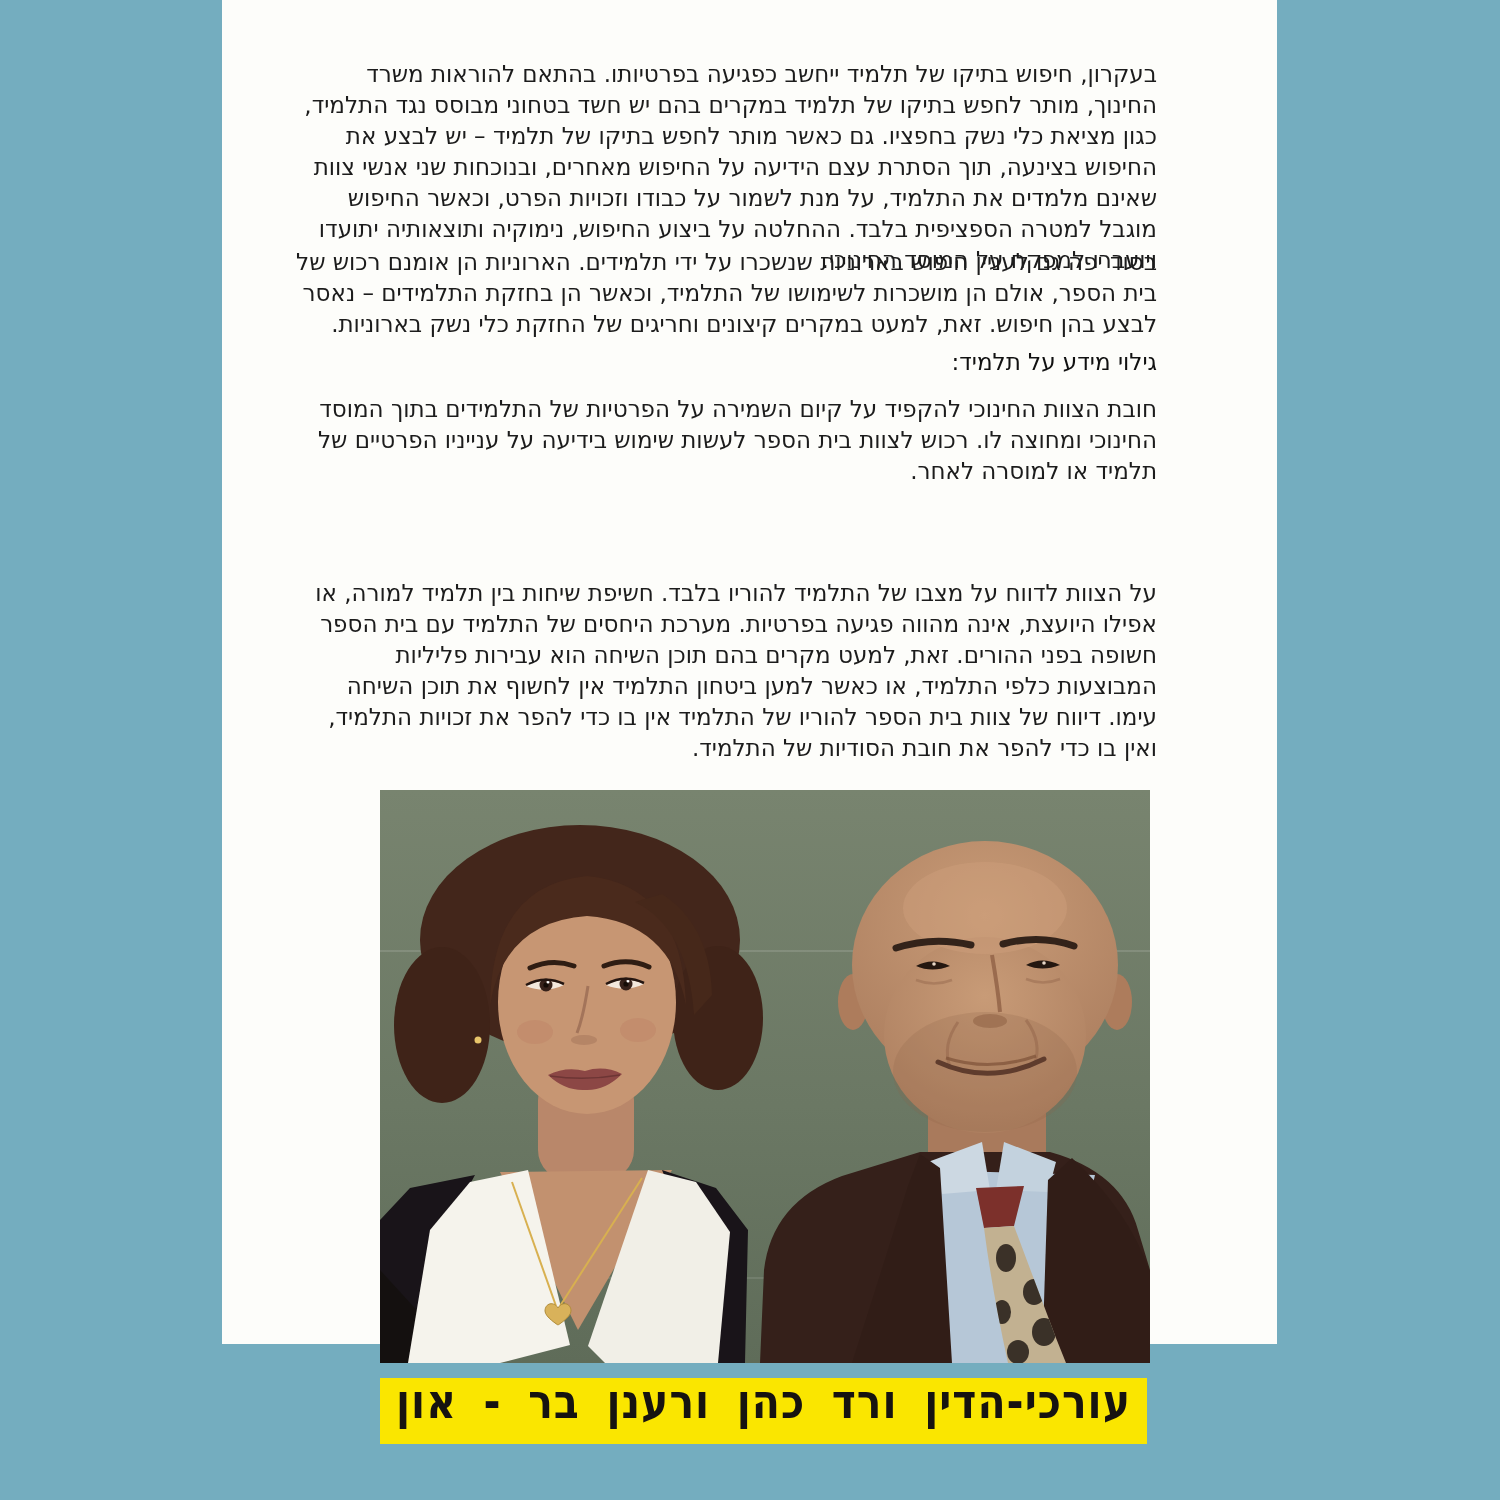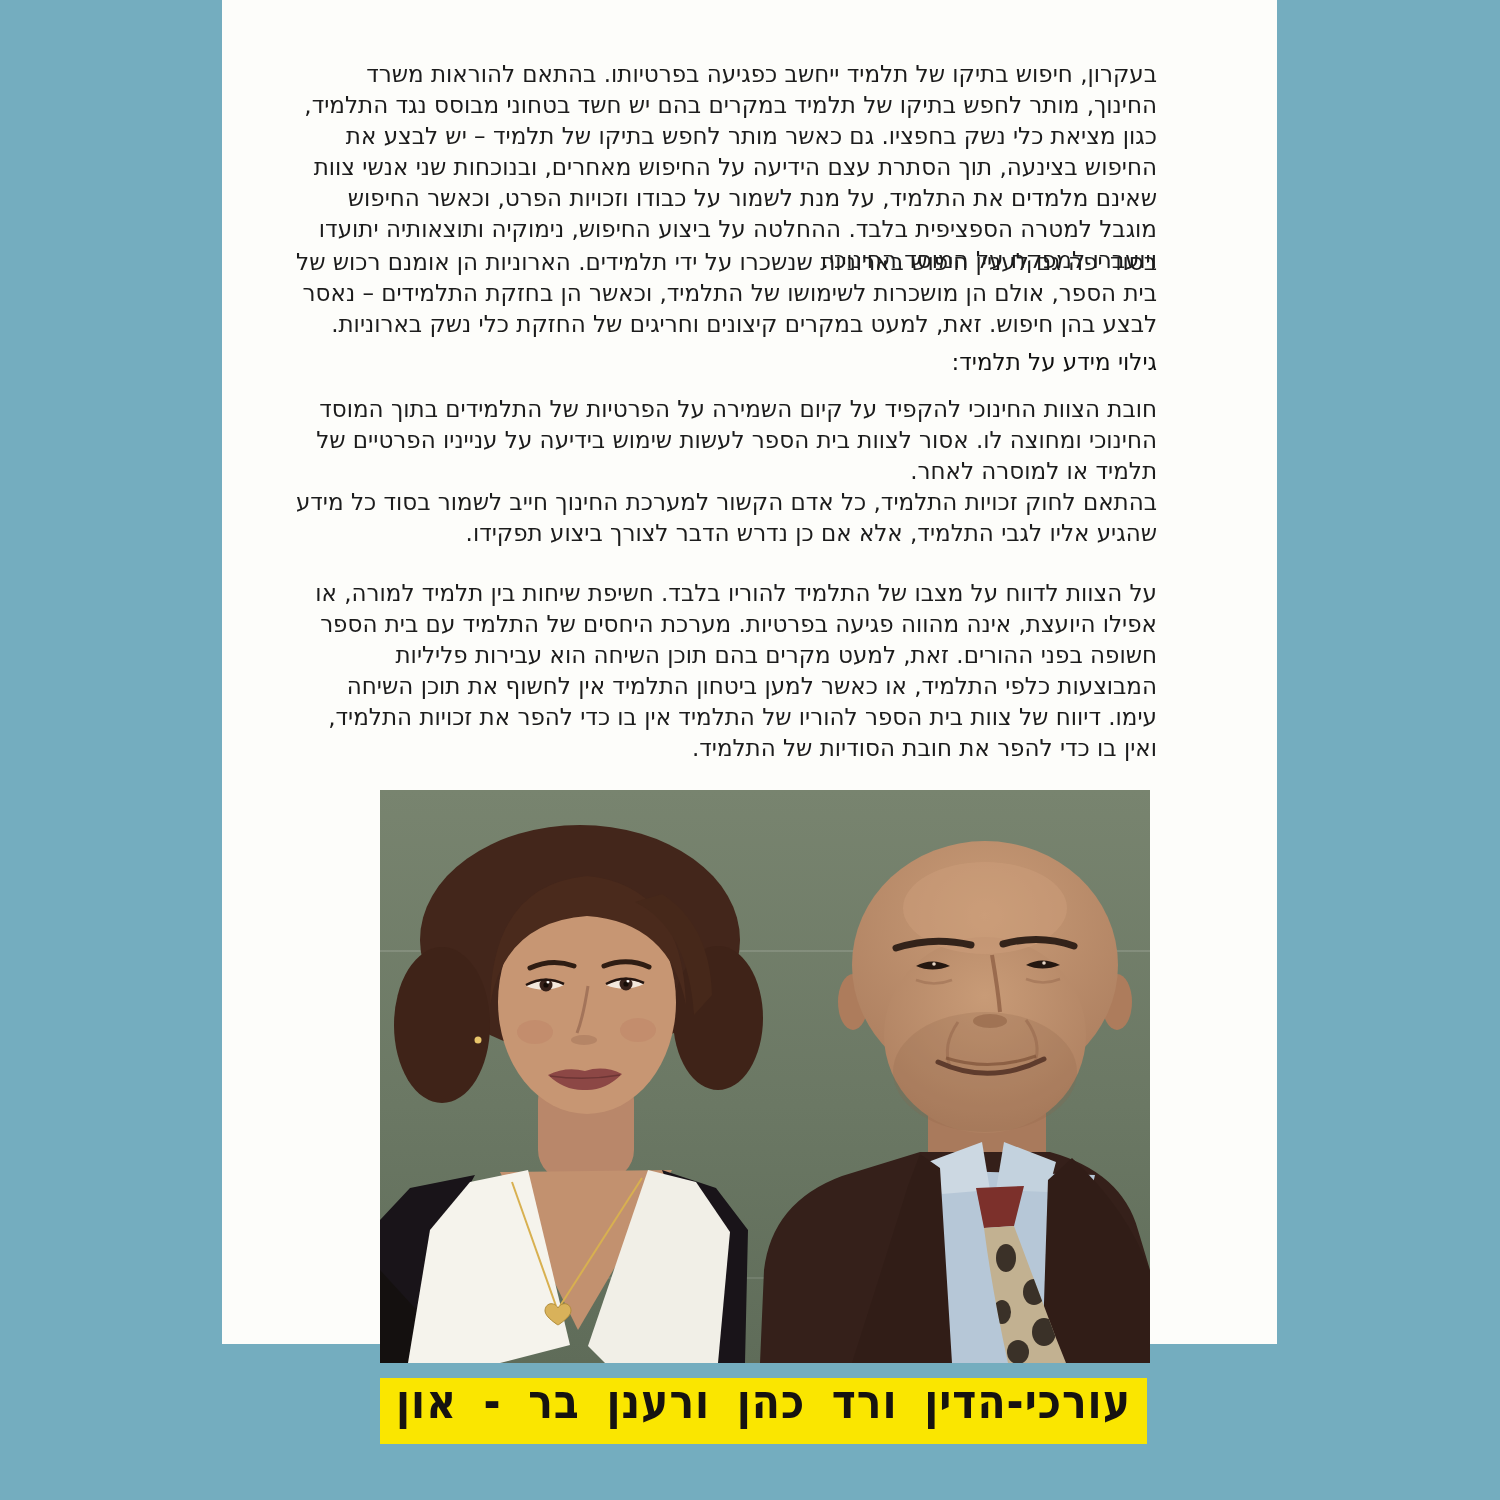--- a/index.html
+++ b/index.html
@@ -50,22 +50,21 @@
 
 <div class="paper">
 
   <p class="textcol p1">בעקרון, חיפוש בתיקו של תלמיד ייחשב כפגיעה בפרטיותו. בהתאם להוראות משרד החינוך, מותר לחפש בתיקו של תלמיד במקרים בהם יש חשד בטחוני מבוסס נגד התלמיד, כגון מציאת כלי נשק בחפציו. גם כאשר מותר לחפש בתיקו של תלמיד – יש לבצע את החיפוש בצינעה, תוך הסתרת עצם הידיעה על החיפוש מאחרים, ובנוכחות שני אנשי צוות שאינם מלמדים את התלמיד, על מנת לשמור על כבודו וזכויות הפרט, וכאשר החיפוש מוגבל למטרה הספציפית בלבד. ההחלטה על ביצוע החיפוש, נימוקיה ותוצאותיה יתועדו ויועברו למפקח על המוסד החינוכי.</p>
 
   <p class="textcol p2">בסוד יפה גם לעניין חיפוש בארוניות שנשכרו על ידי תלמידים. הארוניות הן אומנם רכוש של בית הספר, אולם הן מושכרות לשימושו של התלמיד, וכאשר הן בחזקת התלמידים – נאסר לבצע בהן חיפוש. זאת, למעט במקרים קיצונים וחריגים של החזקת כלי נשק בארוניות.</p>
 
   <p class="textcol heading">גילוי מידע על תלמיד:</p>
 
   <div class="textcol p3">
-    <p>חובת הצוות החינוכי להקפיד על קיום השמירה על הפרטיות של התלמידים בתוך המוסד החינוכי ומחוצה לו. אסור לצוות בית הספר לעשות שימוש בידיעה על ענייניו הפרטיים של תלמיד או למוסרה לאחר.</p>
-    <p>בהתאם לחוק זכויות התלמיד, כל אדם הקשור למערכת החינוך חייב לשמור בסוד כל מידע שהגיע אליו לגבי התלמיד, אלא אם כן נדרש הדבר לצורך ביצוע תפקידו.</p>
+    <p>חובת הצוות החינוכי להקפיד על קיום השמירה על הפרטיות של התלמידים בתוך המוסד החינוכי ומחוצה לו. רכוש לצוות בית הספר לעשות שימוש בידיעה על ענייניו הפרטיים של תלמיד או למוסרה לאחר.</p>
   </div>
 
   <p class="textcol p4">על הצוות לדווח על מצבו של התלמיד להוריו בלבד. חשיפת שיחות בין תלמיד למורה, או אפילו היועצת, אינה מהווה פגיעה בפרטיות. מערכת היחסים של התלמיד עם בית הספר חשופה בפני ההורים. זאת, למעט מקרים בהם תוכן השיחה הוא עבירות פליליות המבוצעות כלפי התלמיד, או כאשר למען ביטחון התלמיד אין לחשוף את תוכן השיחה עימו. דיווח של צוות בית הספר להוריו של התלמיד אין בו כדי להפר את זכויות התלמיד, ואין בו כדי להפר את חובת הסודיות של התלמיד.</p>
 
   <div class="photo">
     <svg viewBox="0 0 770 573">
       <defs>
         <linearGradient id="bgGrad" x1="0" y1="0" x2="0" y2="1">
           <stop offset="0" stop-color="#78846f"></stop>
           <stop offset="0.55" stop-color="#6b7864"></stop>

